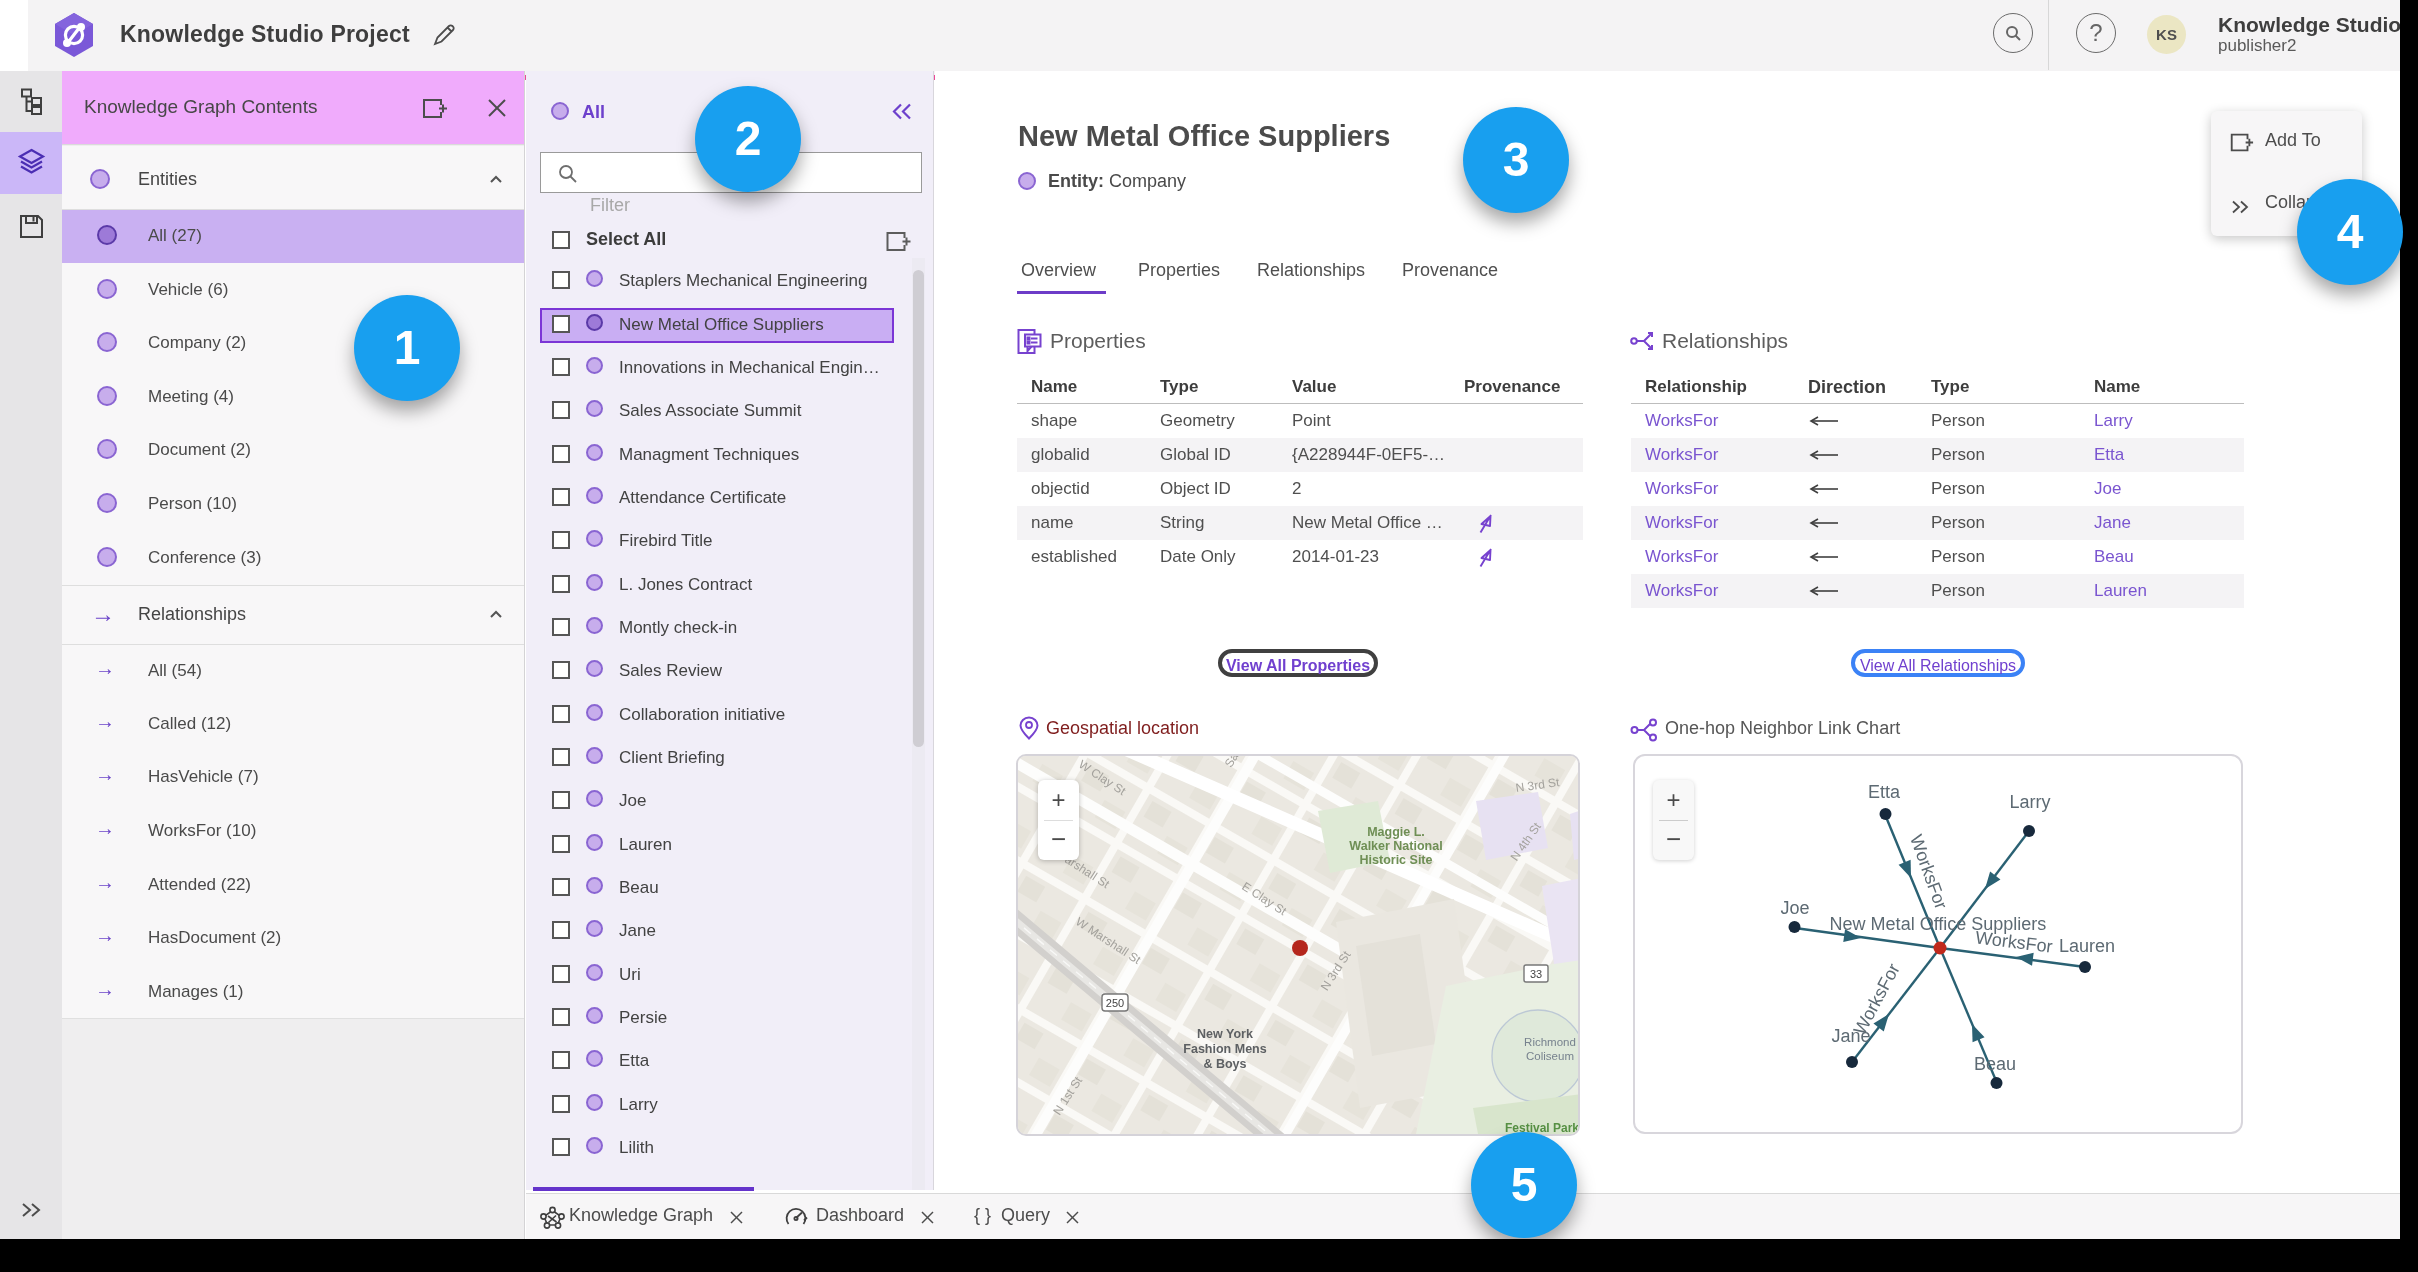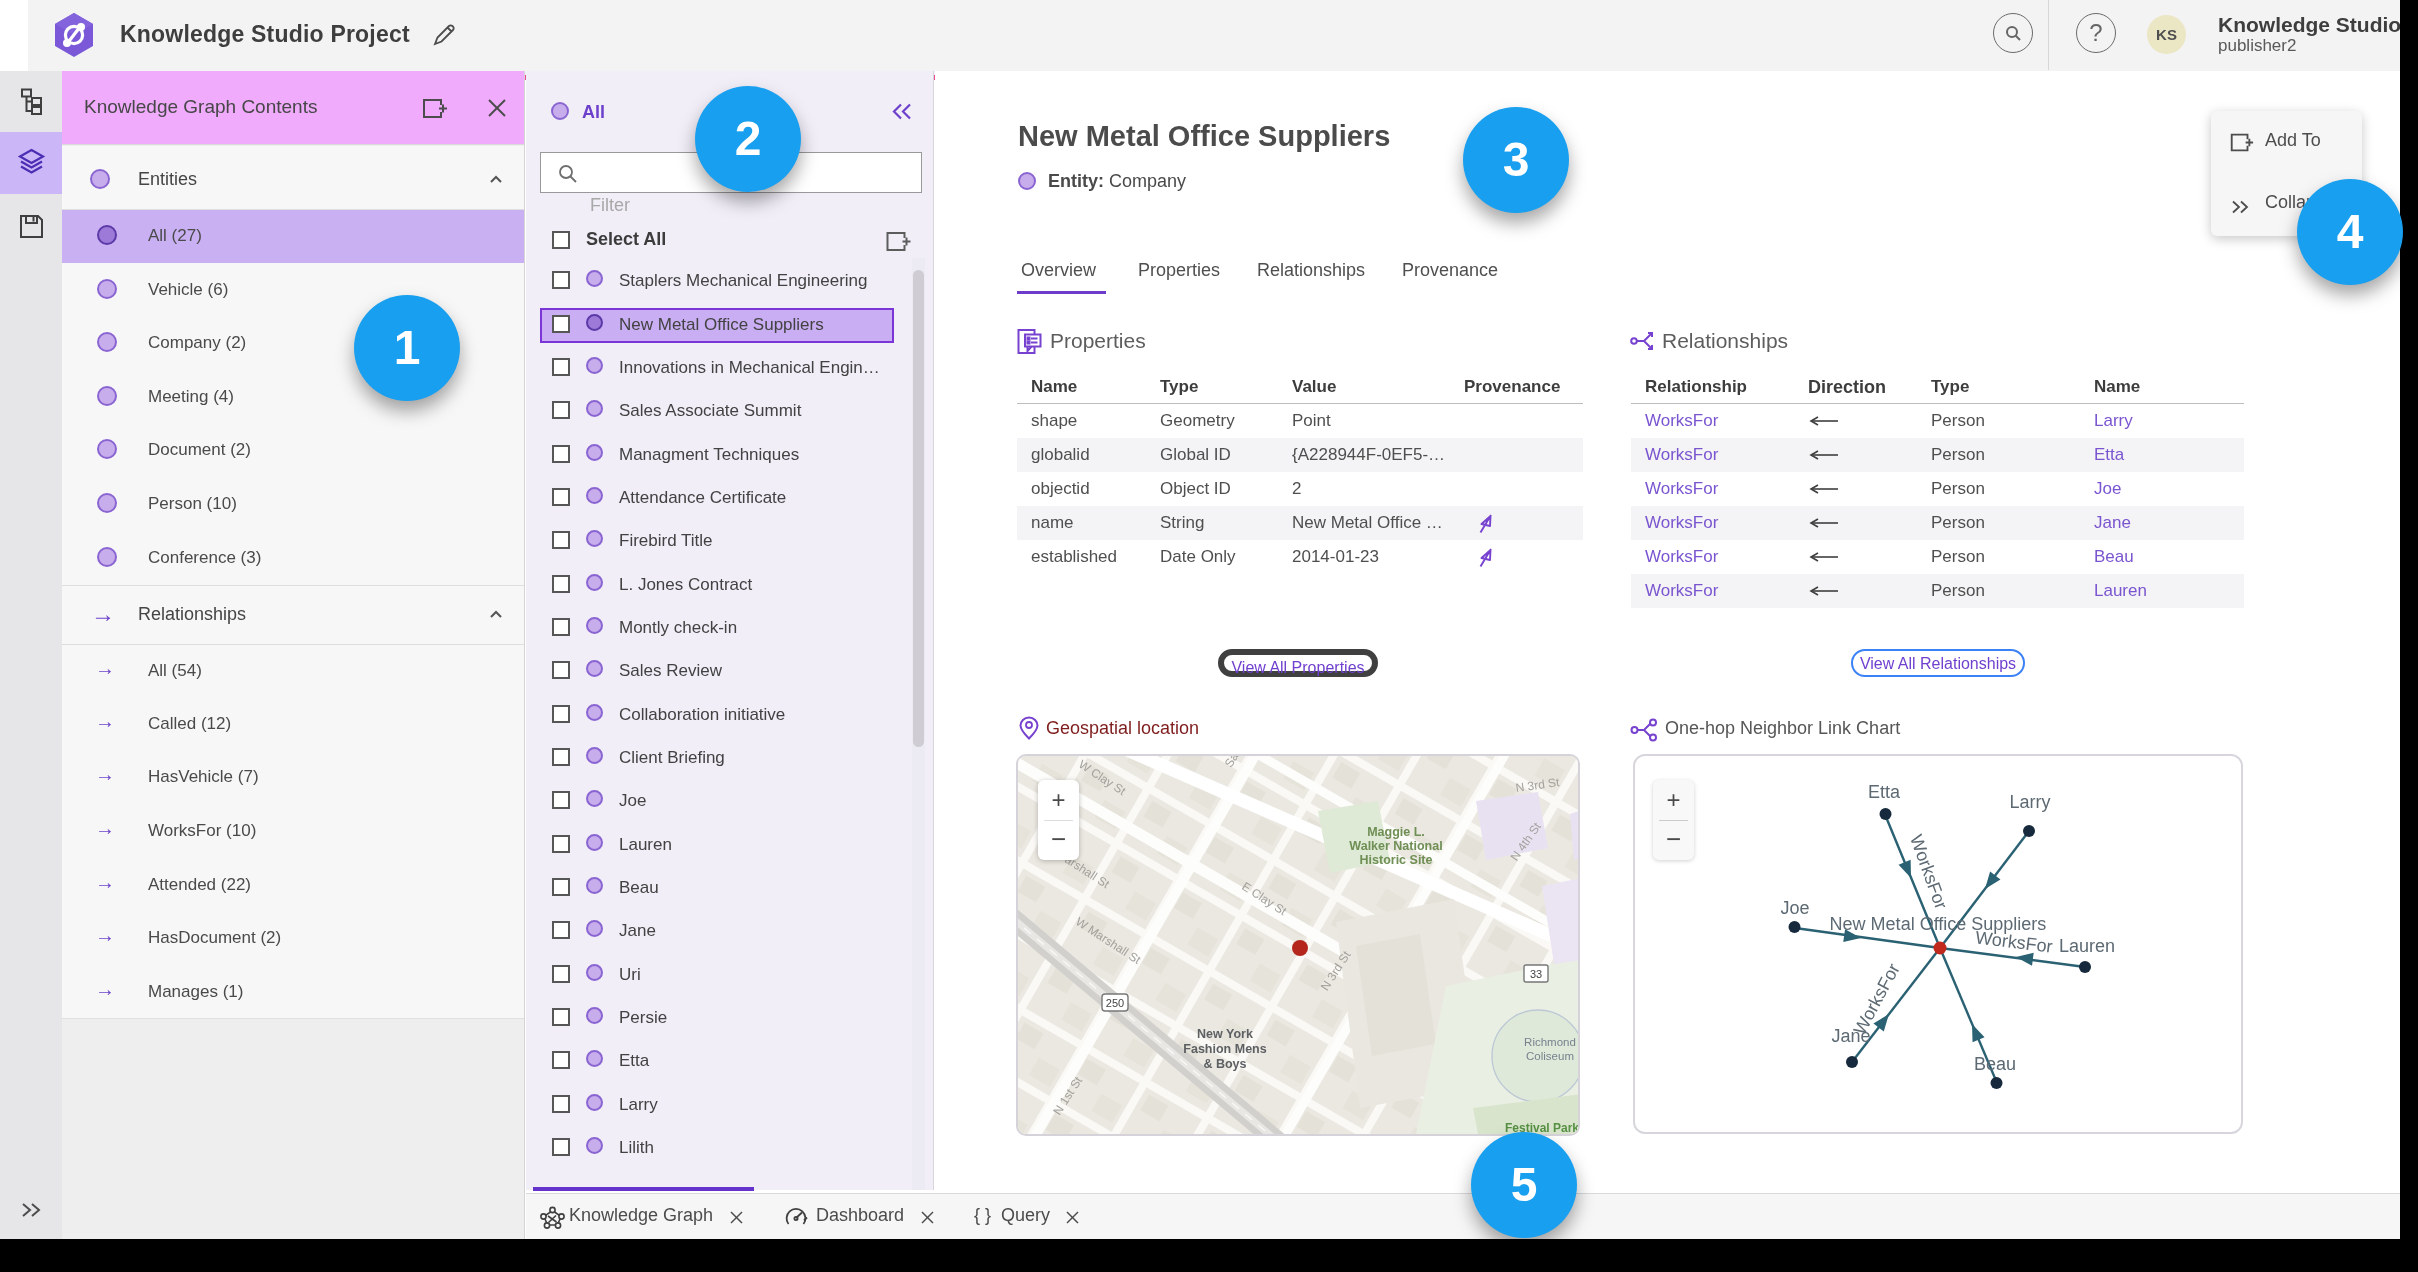--- a/index.html
+++ b/index.html
@@ -401,21 +401,21 @@
         </svg>
     </div>
     <div class="abs ptrow" style="top:469px;">
         <span style="left:14px">established</span>
         <span style="left:143px">Date Only</span>
         <span style="left:275px">2014-01-23</span>
       <svg class="abs" style="left:460px;top:7px" width="18" height="20" viewBox="0 0 18 20">
           <path d="M3.5 19.5 L14 2 M13.5 3 L4.5 11 L13 13 Z" fill="none" stroke="#7742cf" stroke-width="1.9" stroke-linejoin="round"></path>
         </svg>
     </div>
-    <div class="abs" style="left:283px;top:578px;width:160px;height:28px;border:6px solid #404040;border-radius:16px;text-align:center;line-height:25px;font-size:16px;color:#7040cf;">View All Properties</div>
+    <div class="abs" style="left:283px;top:578px;width:160px;height:28px;border:4px solid #404040;border-radius:16px;text-align:center;line-height:25px;font-size:16px;color:#7040cf;font-weight:bold;">View All Properties</div>
 
     <svg class="abs" style="left:695px;top:258px" width="27" height="25" viewBox="0 0 27 25">
       <g fill="none" stroke="#7742cf" stroke-width="2">
         <circle cx="4" cy="12" r="2.8"></circle>
         <path d="M7 12 H14 M14 12 L21 5 M14 12 L21 19 M18 4 L22 4 L22 8 M18 20 L22 20 L22 16"></path>
       </g>
     </svg>
     <div class="abs" style="left:727px;top:258px;font-size:21px;color:#5d5d5d;">Relationships</div>
     <div class="abs" style="left:710px;top:306px;font-size:17px;font-weight:700;color:#3d3d3d;">Relationship</div>
     <div class="abs" style="left:873px;top:306px;font-size:18px;font-weight:700;color:#3d3d3d;">Direction</div>
@@ -469,21 +469,21 @@
       </div>
     <div class="abs rtrow shade" style="top:503px;">
         <span class="pu" style="left:14px">WorksFor</span>
         <svg class="arr">
           <line x1="30" y1="5" x2="3" y2="5" stroke="#3f3f3f" stroke-width="1.6"></line>
           <path d="M10 1 L3 5 L10 9" fill="none" stroke="#3f3f3f" stroke-width="1.6"></path>
         </svg>
         <span style="left:300px">Person</span>
         <span class="pu" style="left:463px">Lauren</span>
       </div>
-    <div class="abs" style="left:916px;top:578px;width:174px;height:28px;border:2px solid #3b82f6;border-radius:16px;text-align:center;line-height:25px;font-size:16px;color:#7040cf;">View All Relationships</div>
+    <div class="abs" style="left:916px;top:578px;width:174px;height:28px;border:4px solid #3b82f6;border-radius:16px;text-align:center;line-height:25px;font-size:16px;color:#7040cf;">View All Relationships</div>
 
     <svg class="abs" style="left:84px;top:645px" width="20" height="24" viewBox="0 0 20 24">
       <path d="M10 1.5 C5 1.5 1.5 5.5 1.5 9.5 C1.5 14 10 22.5 10 22.5 C10 22.5 18.5 14 18.5 9.5 C18.5 5.5 15 1.5 10 1.5 Z" fill="none" stroke="#7742cf" stroke-width="2"></path>
       <circle cx="10" cy="9" r="3" fill="none" stroke="#7742cf" stroke-width="1.8"></circle>
     </svg>
     <div class="abs" style="left:111px;top:647px;font-size:18px;color:#7f1d1d;">Geospatial location</div>
 
     <svg class="abs" style="left:695px;top:647px" width="28" height="24" viewBox="0 0 28 24">
       <g fill="none" stroke="#7742cf" stroke-width="2">
         <circle cx="4.5" cy="12" r="3"></circle>

